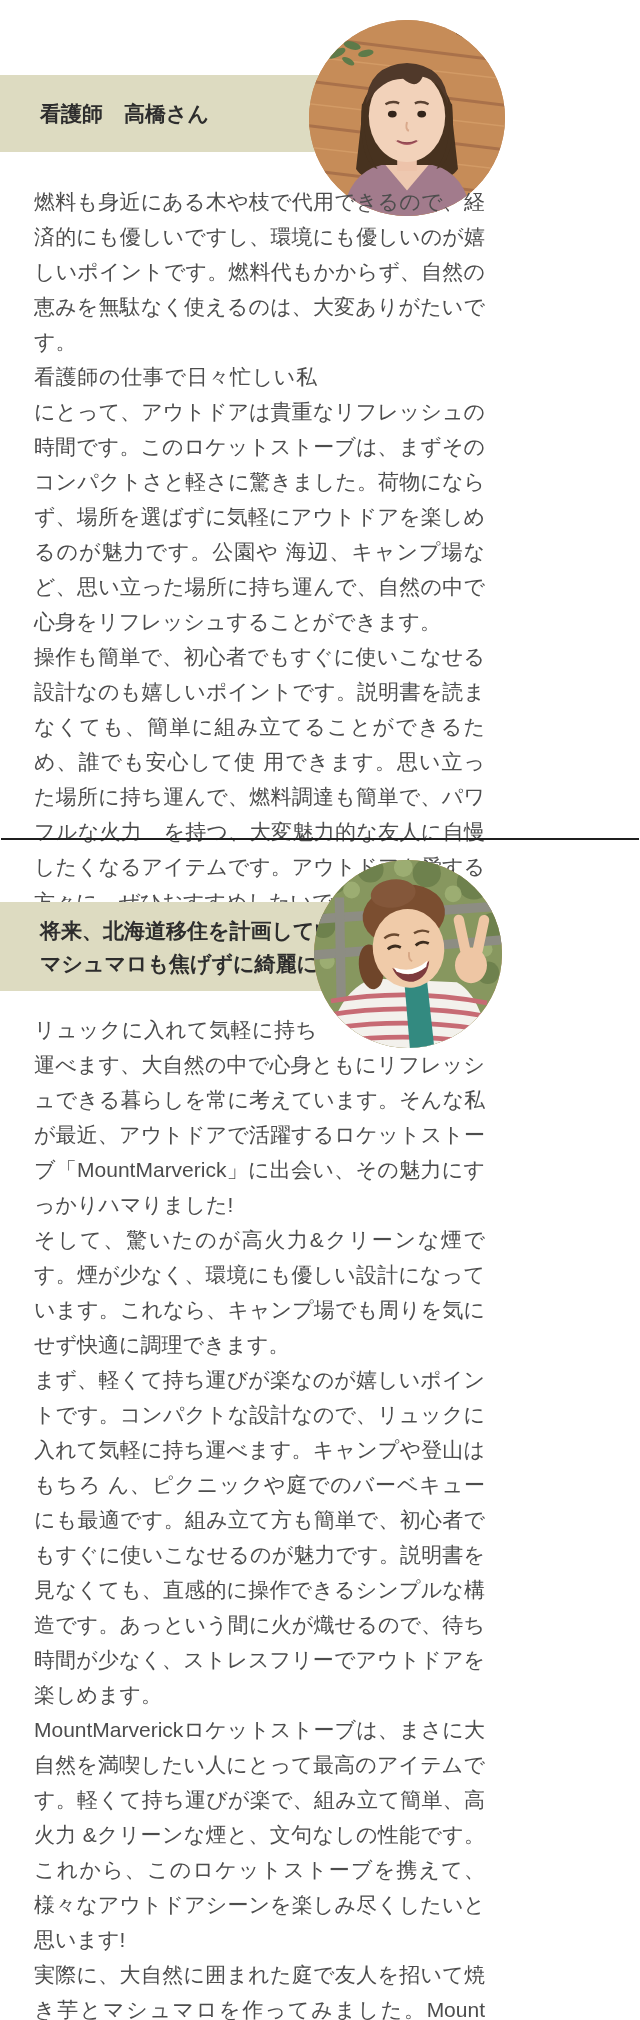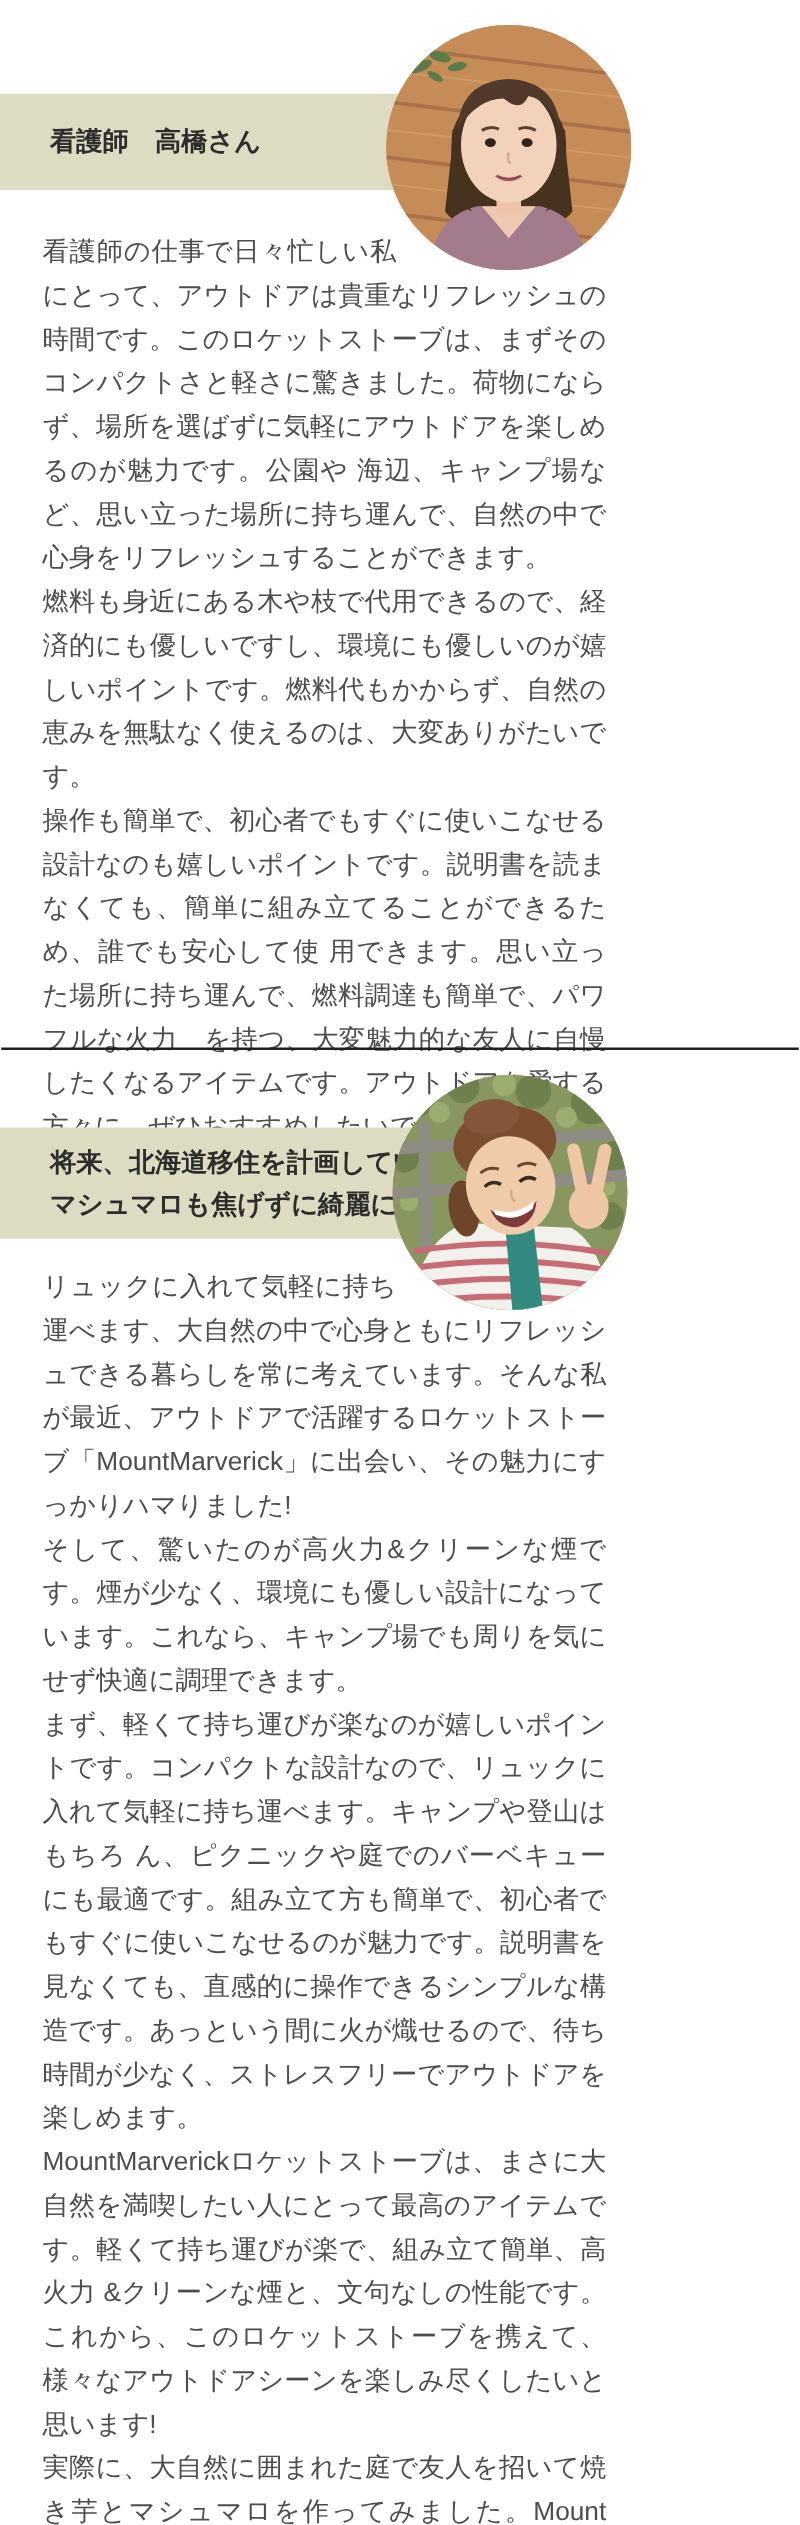--- a/index.html
+++ b/index.html
@@ -134,22 +134,22 @@
         <ellipse cx="115" cy="96" rx="4.5" ry="3.5" fill="#32241a"></ellipse>
 
         <path d="M100,104 Q98,112 102,113" stroke="#d9a98c" stroke-width="2" fill="none"></path>
 
         <path d="M88,123 Q100,132 112,123 Q100,127 88,123 Z" fill="#b05f67"></path>
         <path d="M90,123 Q100,128 110,123" stroke="#8e4750" stroke-width="1.5" fill="none"></path>
       </svg>
     </div>
 
     <div class="body-text" id="body1">
+      <p>燃料も身近にある木や枝で代用できるので、経済的にも優しいですし、環境にも優しいのが嬉しいポイントです。燃料代もかからず、自然の恵みを無駄なく使えるのは、大変ありがたいです。</p>
       <p><span class="wrap-spacer"></span><span>看護師の仕事で日々忙しい私にとって、アウトドアは貴重なリフレッシュの時間です。このロケットストーブは、まずそのコンパクトさと軽さに驚きました。荷物にならず、場所を選ばずに気軽にアウトドアを楽しめるのが魅力です。公園や 海辺、キャンプ場など、思い立った場所に持ち運んで、自然の中で心身をリフレッシュすることができます。</span></p>
-      <p>燃料も身近にある木や枝で代用できるので、経済的にも優しいですし、環境にも優しいのが嬉しいポイントです。燃料代もかからず、自然の恵みを無駄なく使えるのは、大変ありがたいです。</p>
       <p>操作も簡単で、初心者でもすぐに使いこなせる設計なのも嬉しいポイントです。説明書を読まなくても、簡単に組み立てることができるため、誰でも安心して使 用できます。思い立った場所に持ち運んで、燃料調達も簡単で、パワフルな火力　を持つ、大変魅力的な友人に自慢したくなるアイテムです。アウトドアを愛する 方々に、ぜひおすすめしたいです。</p>
     </div>
   </section>
 
   <div class="divider"></div>
 
   <section class="testimonial" id="sec2">
 
     <div class="label-box" id="label2">
       <span class="label-line">将来、北海道移住を計画している</span>

